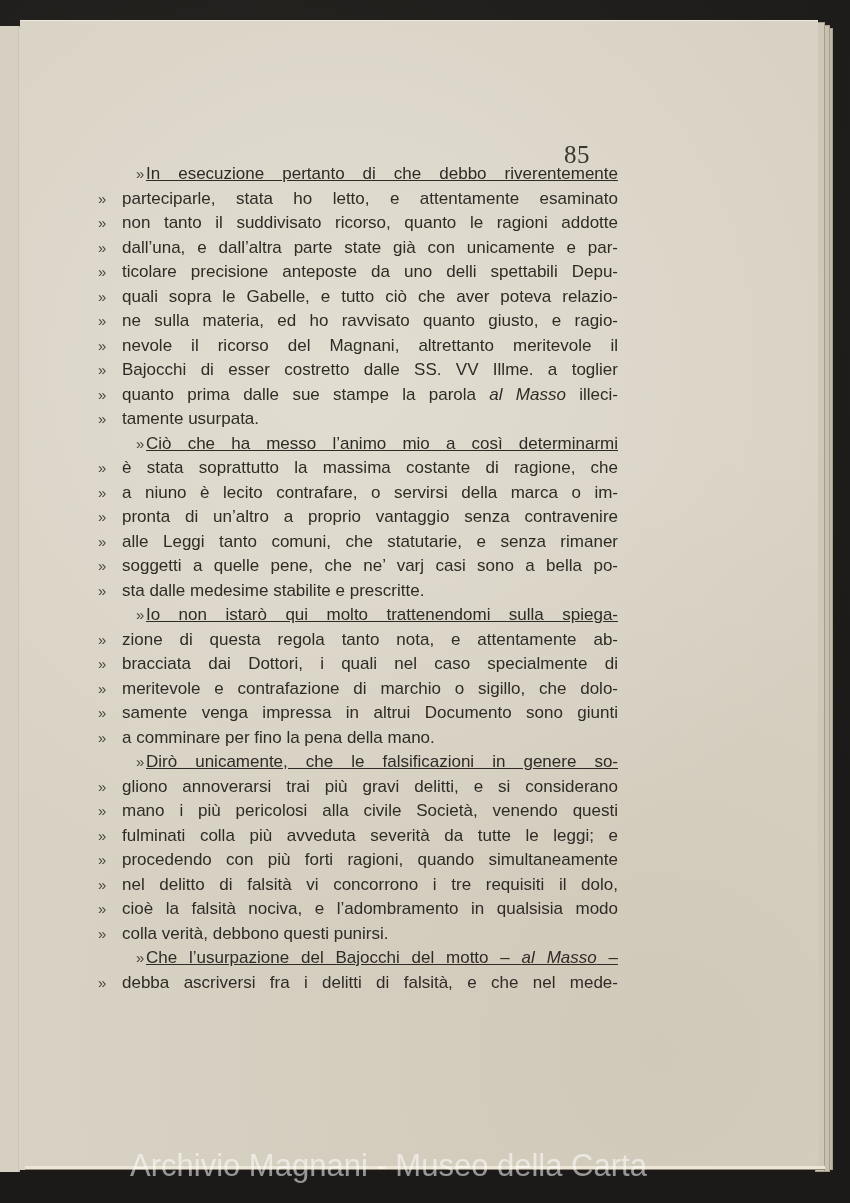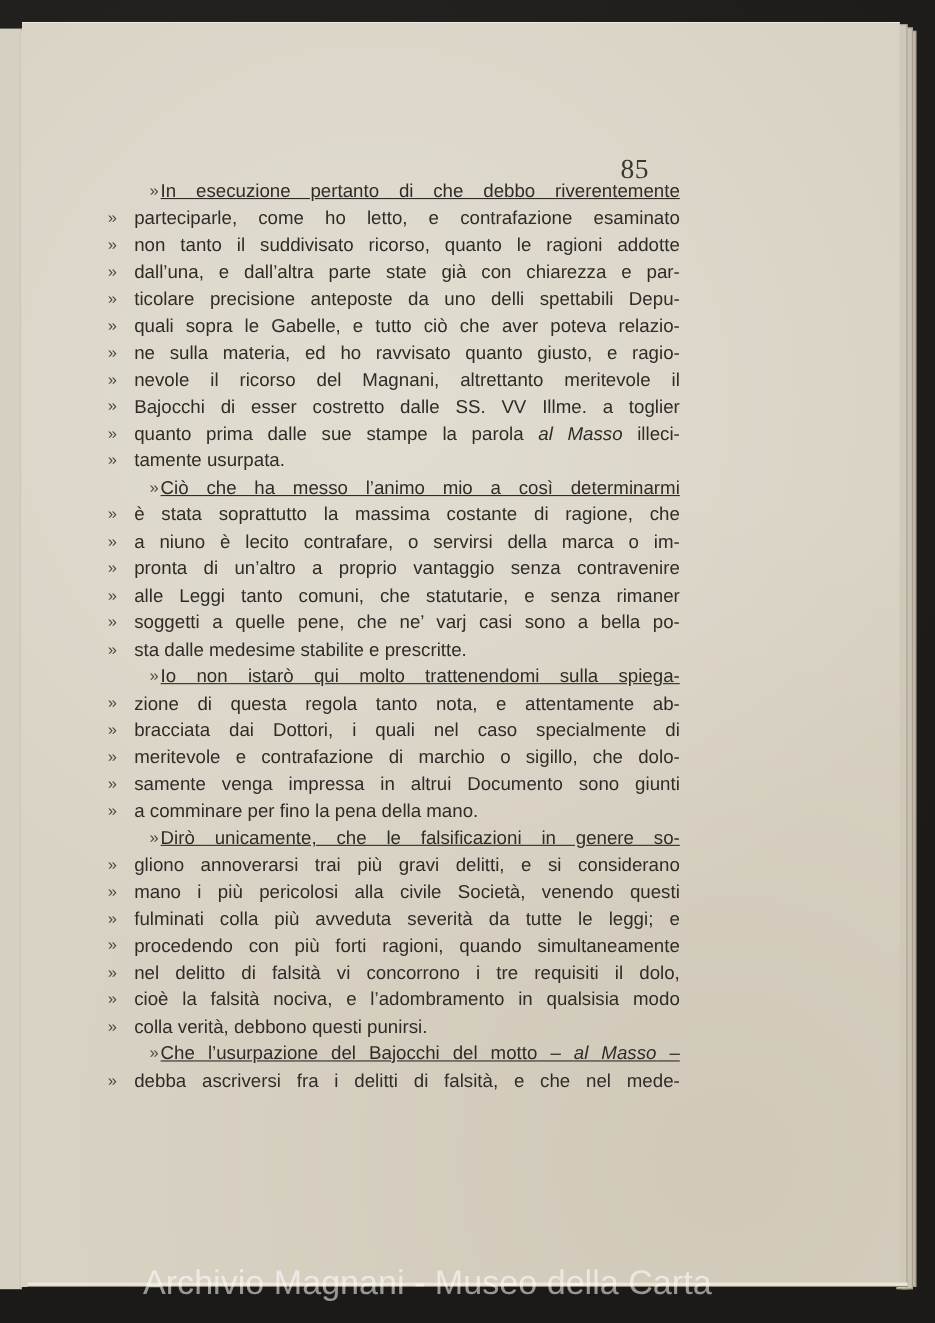--- a/index.html
+++ b/index.html
@@ -89,29 +89,29 @@
 
 <div class="page-number">85</div>
 
 <div class="text-block" id="text-block">
     <div class="line first">
       <span class="q">»</span>
       <span class="t">In esecuzione pertanto di che debbo riverentemente</span>
     </div>
     <div class="line">
       <span class="q">»</span>
-      <span class="t">parteciparle, come ho letto, e contrafazione esaminato</span>
+      <span class="t">parteciparle, stata ho letto, e attentamente esaminato</span>
     </div>
     <div class="line">
       <span class="q">»</span>
       <span class="t">non tanto il suddivisato ricorso, quanto le ragioni addotte</span>
     </div>
     <div class="line">
       <span class="q">»</span>
-      <span class="t">dall’una, e dall’altra parte state già con chiarezza e par-</span>
+      <span class="t">dall’una, e dall’altra parte state già con unicamente e par-</span>
     </div>
     <div class="line">
       <span class="q">»</span>
       <span class="t">ticolare precisione anteposte da uno delli spettabili Depu-</span>
     </div>
     <div class="line">
       <span class="q">»</span>
       <span class="t">quali sopra le Gabelle, e tutto ciò che aver poteva relazio-</span>
     </div>
     <div class="line">

